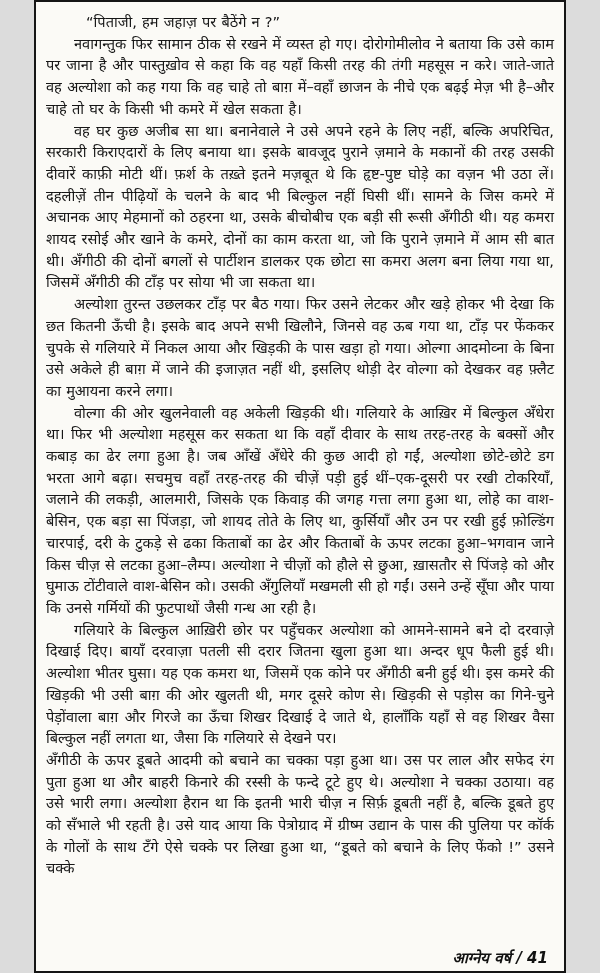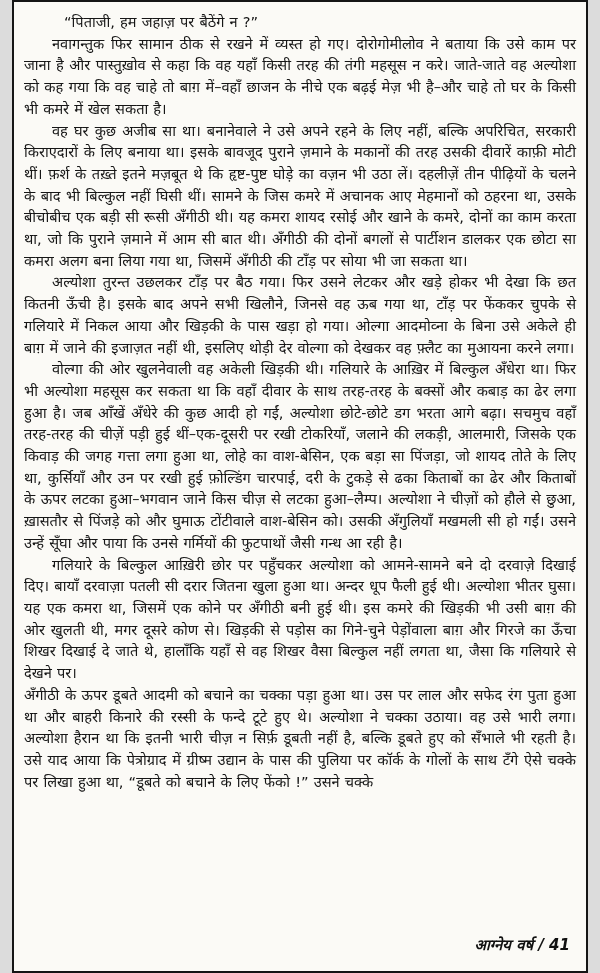--- a/index.html
+++ b/index.html
@@ -1,21 +1,21 @@
 <!DOCTYPE html>
 <html lang="hi"><head>
 <meta charset="utf-8">
 <style>
   html, body {
     margin: 0;
     padding: 0;
     background: #dcdcdc;
   }
   .page {
-    width: 576px;
+    width: 532px;
     height: 973px;
     box-sizing: border-box;
     margin: 0 auto;
     background: #fbfaf6;
     border: 2px solid #151515;
     padding: 9px 10px 6px 10px;
     position: relative;
     overflow: hidden;
     font-family: "DejaVu Sans", sans-serif;
     color: #161616;
@@ -27,21 +27,21 @@
     line-height: 21.7px;
     text-indent: 28px;
     word-spacing: 0.5px;
   }
   .para.dialog-1 { text-indent: 40px; }
   .para.dialog-2 { text-indent: 34px; }
   .para.flush    { text-indent: 0; }
   .footer {
     position: absolute;
     right: 16px;
-    bottom: 17px;
+    bottom: 4px;
     font-weight: bold;
     font-style: italic;
     font-size: 15px;
     color: #111;
   }
 </style>
 </head>
 <body>
 
 <div class="page">

